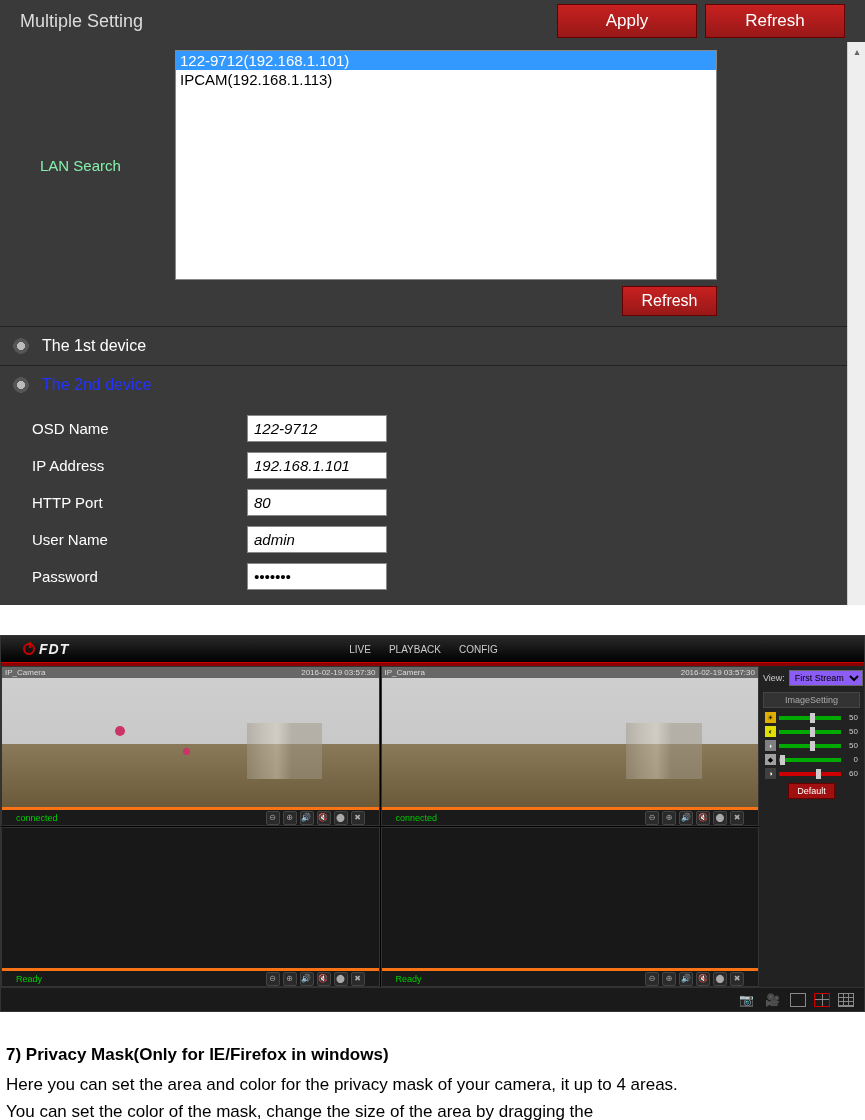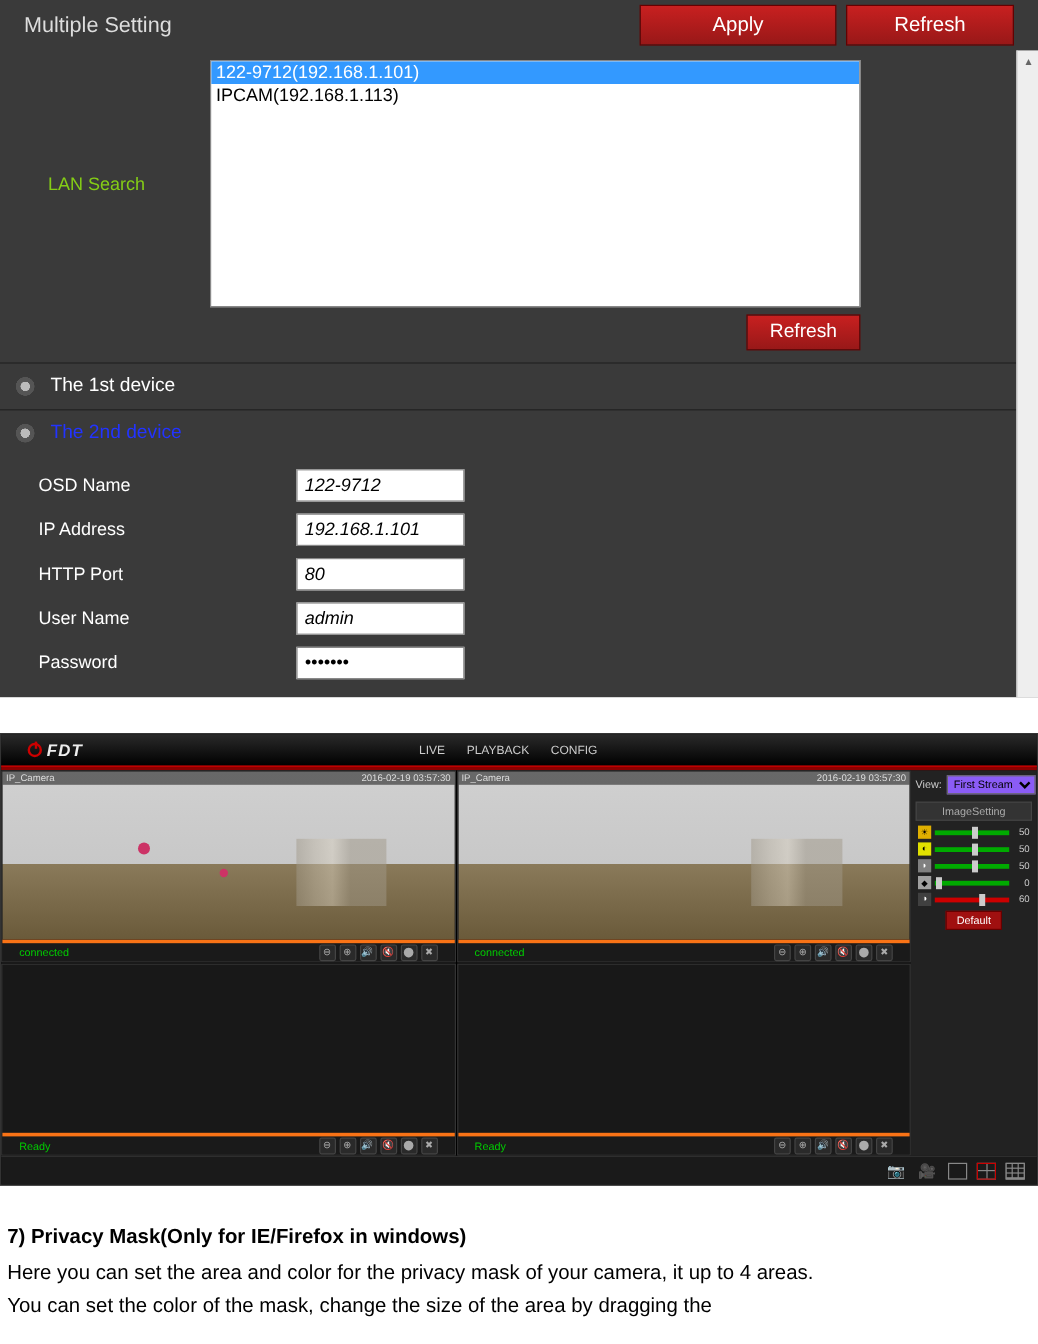--- a/index.html
+++ b/index.html
@@ -3,32 +3,32 @@
 <meta charset="utf-8">
 <style>
 * { box-sizing: border-box; margin: 0; padding: 0; font-family: Arial, sans-serif; }
 body { background: #fff; width: 865px; }
 
 
 .panel1 { background: #3a3a3a; position: relative; }
 .panel1-header { display: flex; align-items: center; height: 42px; }
 .panel1-title { color: #ddd; font-size: 18px; padding-left: 20px; flex: 1; }
 .btn-red { background: linear-gradient(#c82020, #981818); color: #fff; border: 1px solid #600; padding: 6px 0; font-size: 17px; cursor: pointer; text-align: center; }
-.btn-apply { width: 164px; margin-right: 8px; }
+.btn-apply { width: 140px; margin-right: 8px; }
 .btn-refresh-top { width: 140px; margin-right: 20px; }
 .scroll-wrap { display: flex; }
 .scroll-content { flex: 1; }
 .scrollbar { width: 18px; background: #eee; position: relative; border-left: 1px solid #ccc; }
 .scroll-arrow-up { width: 18px; height: 18px; display: flex; align-items: center; justify-content: center; color: #666; font-size: 10px; }
 
 .lan-row { display: flex; padding: 8px 0 0 0; }
 .lan-label-col { width: 175px; display: flex; align-items: center; }
-.lan-label { color: #84cc16; font-size: 15px; padding-left: 40px; }
+.lan-label { color: #86efac; font-size: 15px; padding-left: 40px; }
 .lan-list-col { flex: 1; padding-right: 130px; }
-.lan-list { background: #fff; border: 1px solid #888; height: 206px; overflow: hidden; }
+.lan-list { background: #fff; border: 1px solid #888; height: 230px; overflow: hidden; }
 .lan-item { padding: 1px 4px; font-size: 15px; cursor: pointer; }
 .lan-item.selected { background: #3399ff; color: #fff; }
 .lan-refresh-row { display: flex; justify-content: flex-end; padding: 6px 130px 10px 0; }
 .btn-refresh-lan { width: 95px; font-size: 16px; padding: 5px 0; }
 
 .device-row { border-top: 1px solid #222; padding: 10px 20px 10px 0; display: flex; align-items: center; }
 .radio-spot { width: 18px; height: 18px; border-radius: 50%; background: radial-gradient(circle, #bbb 30%, #555 32%, #555 60%, transparent 62%); margin: 0 12px 0 12px; flex-shrink: 0; }
 .device-label { color: #fff; font-size: 16px; }
 .device-label.active { color: #2233ff; }
 

